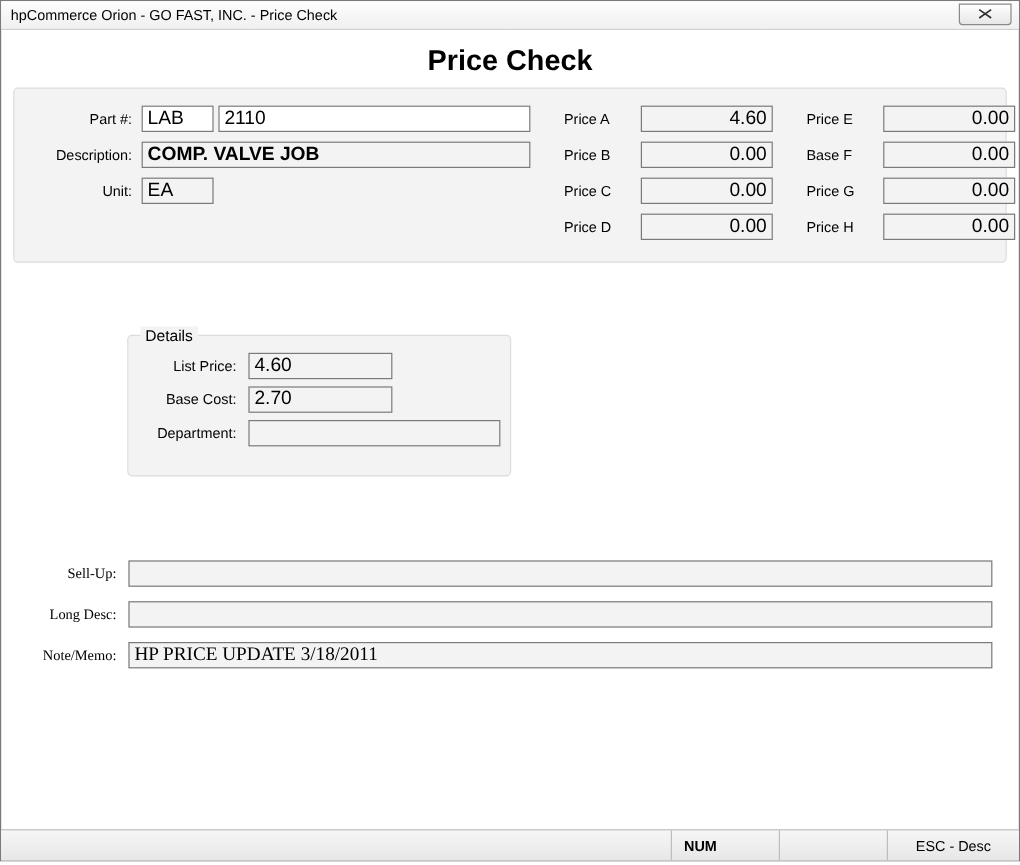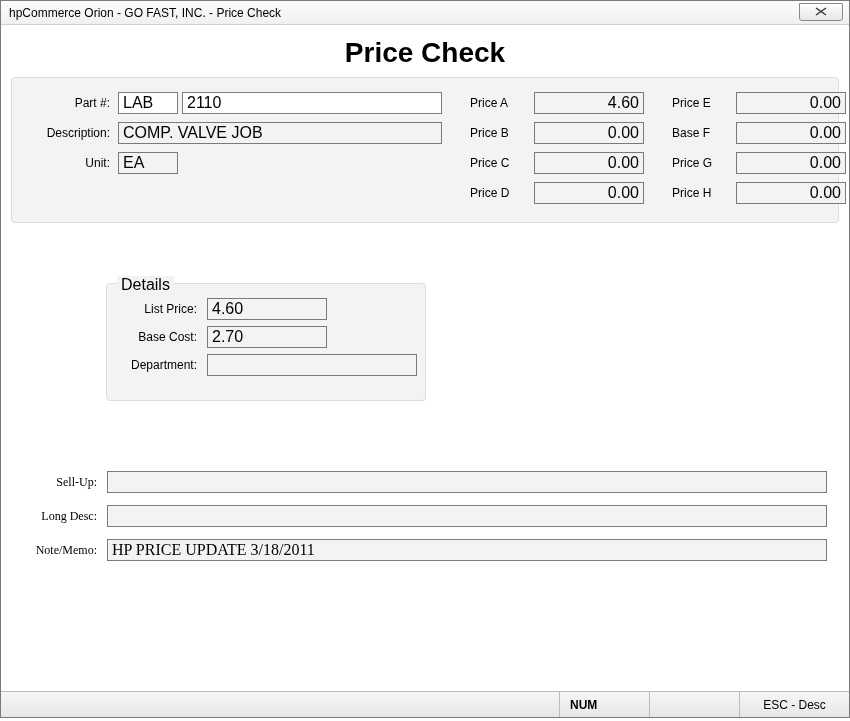--- a/index.html
+++ b/index.html
@@ -47,21 +47,21 @@
   .win-btn svg { width: 12px; height: 9px; }
 
   .client {
     flex: 1;
     padding: 10px;
     display: flex;
     flex-direction: column;
   }
   .page-title {
     text-align: center;
-    font-size: 28px;
+    font-size: 24px;
     font-weight: bold;
     margin: 2px 0 8px 0;
   }
 
   .panel {
     border: 1px solid #dcdcdc;
     border-radius: 4px;
     background: #f3f3f3;
     position: relative;
   }
@@ -106,21 +106,21 @@
     width: 320px;
     padding: 14px 14px 18px 14px;
     position: relative;
   }
   .details-fieldset .legend {
     position: absolute;
     top: -8px;
     left: 10px;
     background: #f3f3f3;
     padding: 0 4px;
-    font-size: 16px;
+    font-size: 13px;
   }
   .details-row {
     display: grid;
     grid-template-columns: 80px 120px;
     gap: 6px;
     align-items: center;
     margin-bottom: 6px;
   }
   .details-row.wide { grid-template-columns: 80px 210px; }
 
@@ -184,21 +184,21 @@
         <input class="text-field" value="LAB" style="">
         <input class="text-field" value="2110" style="">
         <div></div>
         <div class="lbl lbl-left">Price A</div>
         <div class="ro-box right">4.60</div>
         <div></div>
         <div class="lbl lbl-left">Price E</div>
         <div class="ro-box right">0.00</div>
 
         <div class="lbl">Description:</div>
-        <div class="ro-box left" style="grid-column: 2 / span 2;">COMP. VALVE JOB</div>
+        <div class="ro-box left" style="grid-column: 2 / span 2; font-weight: bold;">COMP. VALVE JOB</div>
         <div></div>
         <div class="lbl lbl-left">Price B</div>
         <div class="ro-box right">0.00</div>
         <div></div>
         <div class="lbl lbl-left">Base F</div>
         <div class="ro-box right">0.00</div>
 
         <div class="lbl">Unit:</div>
         <div class="ro-box left">EA</div>
         <div></div>

